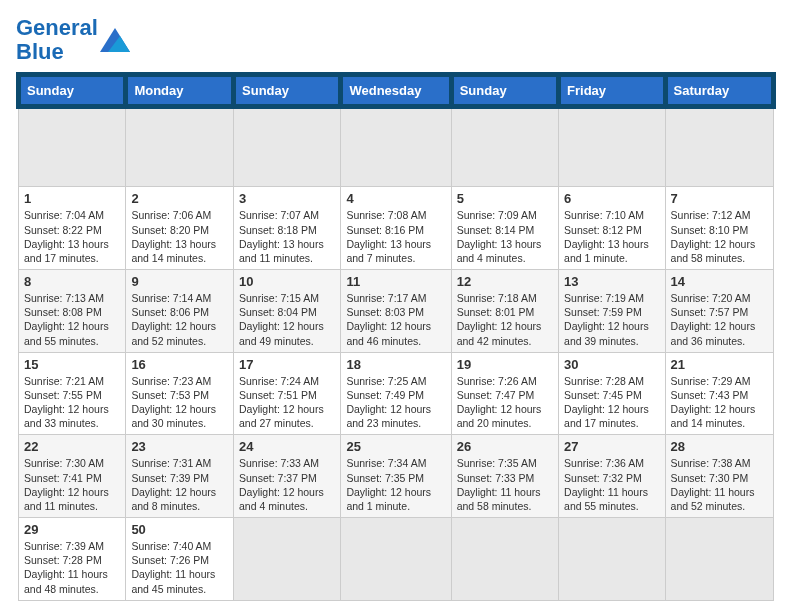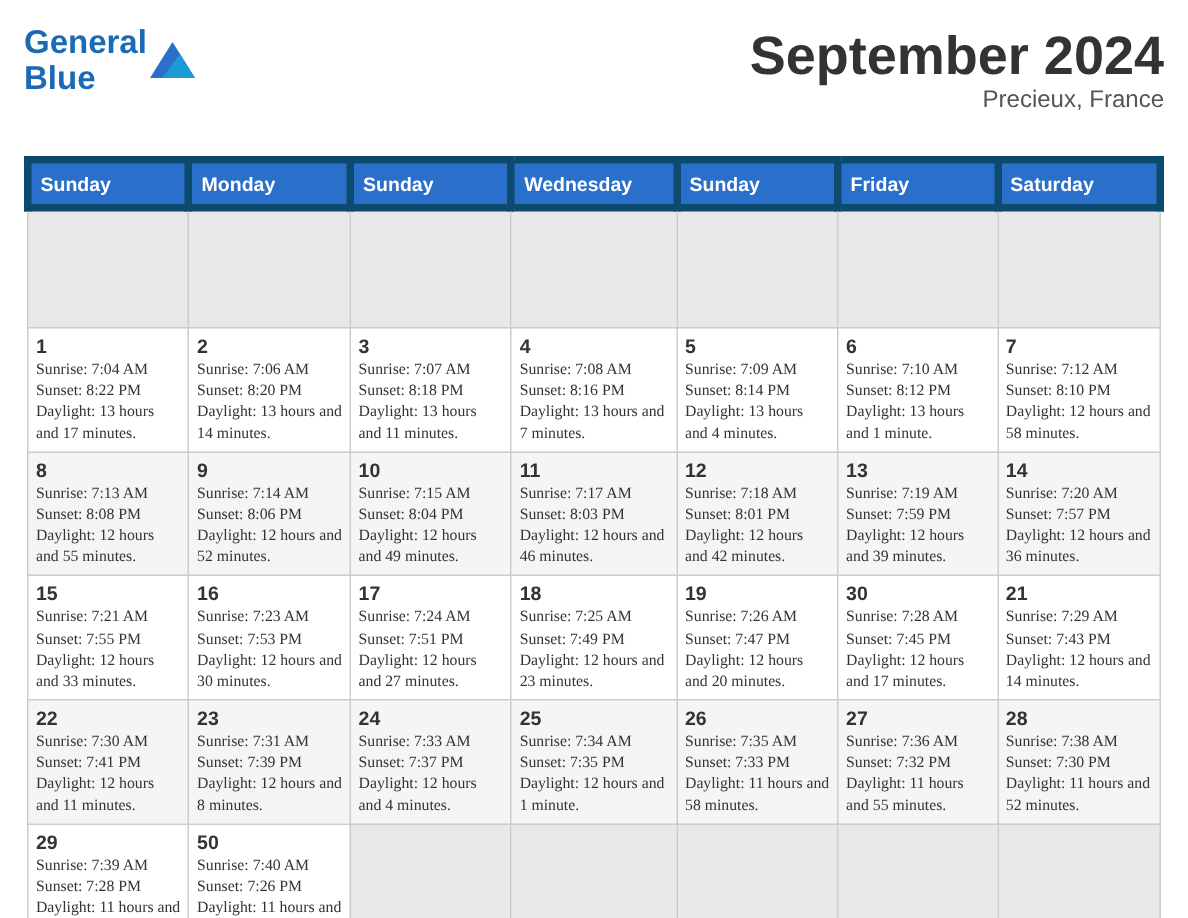--- a/index.html
+++ b/index.html
@@ -7,21 +7,21 @@
       font-family: Arial, sans-serif;
       background: #fff;
       width: 792px;
       min-height: 612px;
       padding: 16px;
     }
     .header {
       display: flex;
       justify-content: space-between;
       align-items: flex-start;
-      margin-bottom: 28px;
+      margin-bottom: 8px;
     }
     .logo {
       display: flex;
       align-items: center;
     }
     .logo-text {
       font-size: 22px;
       font-weight: bold;
       color: #333;
       line-height: 1.1;
@@ -78,45 +78,40 @@
       font-size: 13px;
       font-weight: bold;
       color: #333;
       display: block;
       margin-bottom: 2px;
     }
     .day-info {
       color: #333;
       font-size: 10.5px;
       line-height: 1.35;
-      font-family: Liberation Serif, serif;
     }
     .empty-cell {
       background: #e8e8e8 !important;
     }
   </style>
 </head>
 <body>
 
 <div class="header">
   <div class="logo">
     <div>
       <div class="logo-text">
         <span>General</span><br><span style="color:#1a6ab5;">Blue</span>
       </div>
     </div>
     <svg class="logo-icon" viewBox="0 0 30 24" xmlns="http://www.w3.org/2000/svg">
       <polygon points="0,24 15,0 30,24" fill="#2a6fc9"></polygon>
       <polygon points="8,24 20,8 30,24" fill="#1a9ad7"></polygon>
     </svg>
   </div>
-  <div class="title-block">
-    <div class="month-title">September 2024</div>
-    <div class="subtitle">Precieux, France</div>
-  </div>
 </div>
 
 <table>
   <thead>
     <tr>
     <th>Sunday</th>
         <th>Monday</th>
         <th>Sunday</th>
         <th>Wednesday</th>
         <th>Sunday</th>

